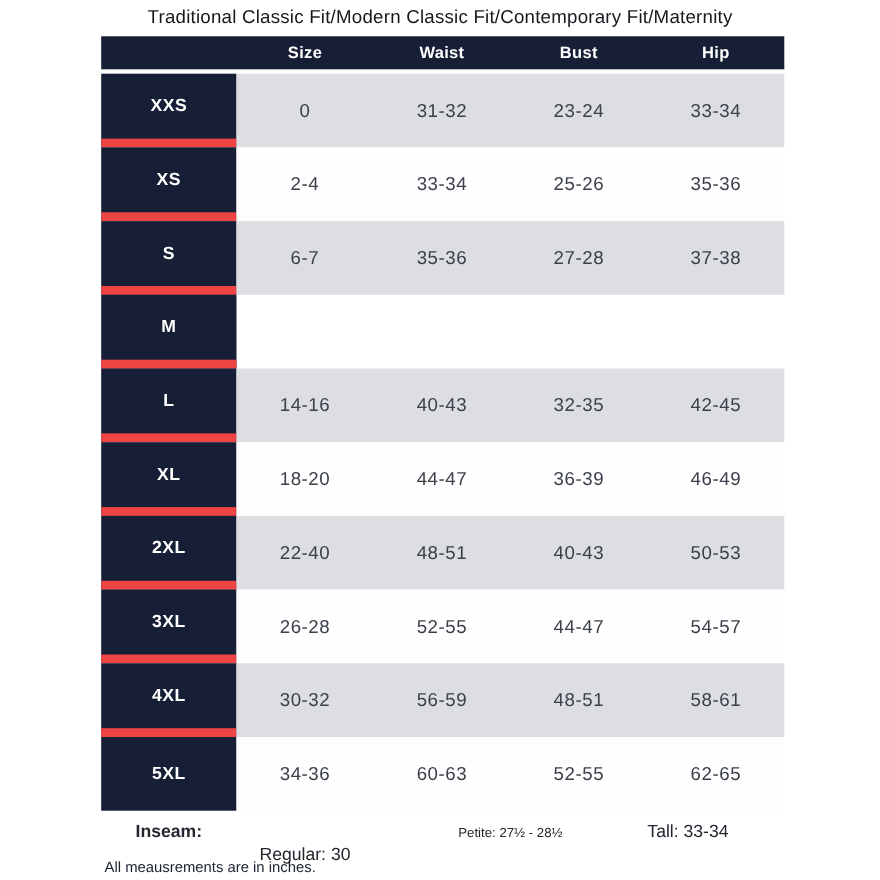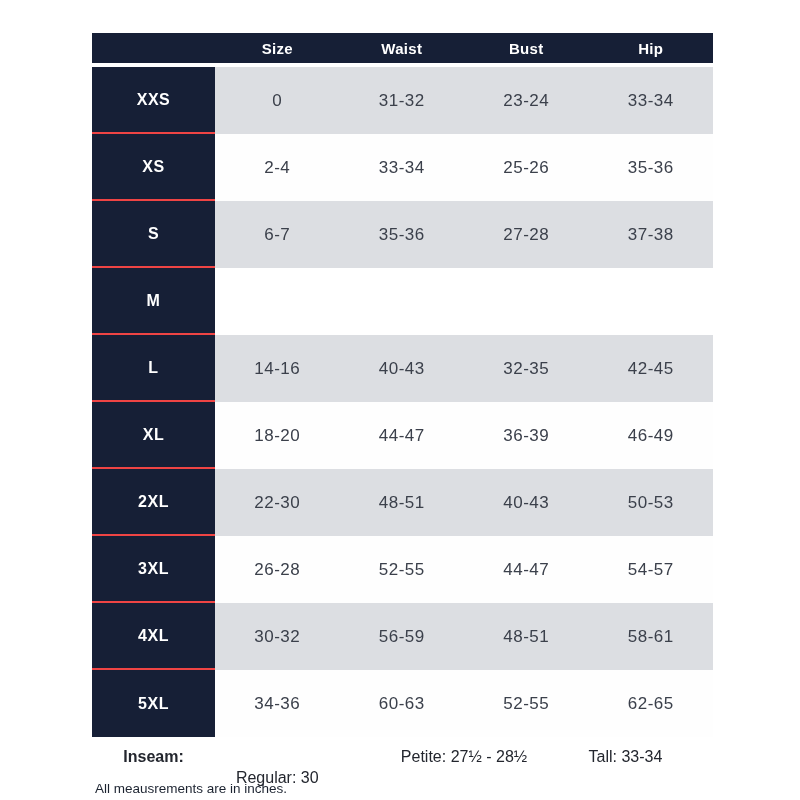--- a/index.html
+++ b/index.html
@@ -58,21 +58,21 @@
     color: #ffffff;
     font-weight: bold;
     font-size: 16px;
     letter-spacing: 0.5px;
     display: flex;
     align-items: center;
     justify-content: center;
     box-sizing: border-box;
   }
   .row:not(:last-child) .label-cell {
-    border-bottom: 2px solid #ef4444;
+    border-bottom: 8px solid #ef4444;
   }
   .cells {
     flex: 1;
     display: flex;
   }
   .row.gray .cells { background: var(--gray, #dcdee2); }
   .row.white .cells { background: #fefefe; }
   .cell {
     flex: 1;
     display: flex;
@@ -92,35 +92,36 @@
     align-items: center;
     color: #23262e;
   }
   .inseam-label {
     width: 123px;
     text-align: center;
     font-weight: bold;
     font-size: 16px;
   }
   .inseam-regular { width: 124.5px; text-align: center; font-size: 16px; margin-top: 41px; }
-  .inseam-petite  { width: 249px;   text-align: center; font-size: 16px; }
+  .inseam-petite  { width: 249px;   text-align: center; font-size: 12px; }
   .inseam-tall    { width: 124.5px; font-size: 16px; }
   .footnote {
     position: absolute;
     left: 95px;
     top: 781px;
     font-size: 13.5px;
     color: #1c2330;
   }
 </style>
 </head>
 <body>
 
 <div class="page">
 
+  <div class="title">Traditional Classic Fit/Modern Classic Fit/Contemporary Fit/Maternity</div>
 
   <div class="size-table">
 
     <div class="thead">
       <div class="corner"></div>
       <div class="th">Size</div>
       <div class="th">Waist</div>
       <div class="th">Bust</div>
       <div class="th">Hip</div>
     </div>
@@ -175,21 +176,21 @@
         <div class="cell">18-20</div>
         <div class="cell">44-47</div>
         <div class="cell">36-39</div>
         <div class="cell">46-49</div>
       </div>
     </div>
 
     <div class="row gray">
       <div class="label-cell">2XL</div>
       <div class="cells">
-        <div class="cell">22-30</div>
+        <div class="cell">22-40</div>
         <div class="cell">48-51</div>
         <div class="cell">40-43</div>
         <div class="cell">50-53</div>
       </div>
     </div>
 
     <div class="row white">
       <div class="label-cell">3XL</div>
       <div class="cells">
         <div class="cell">26-28</div>

